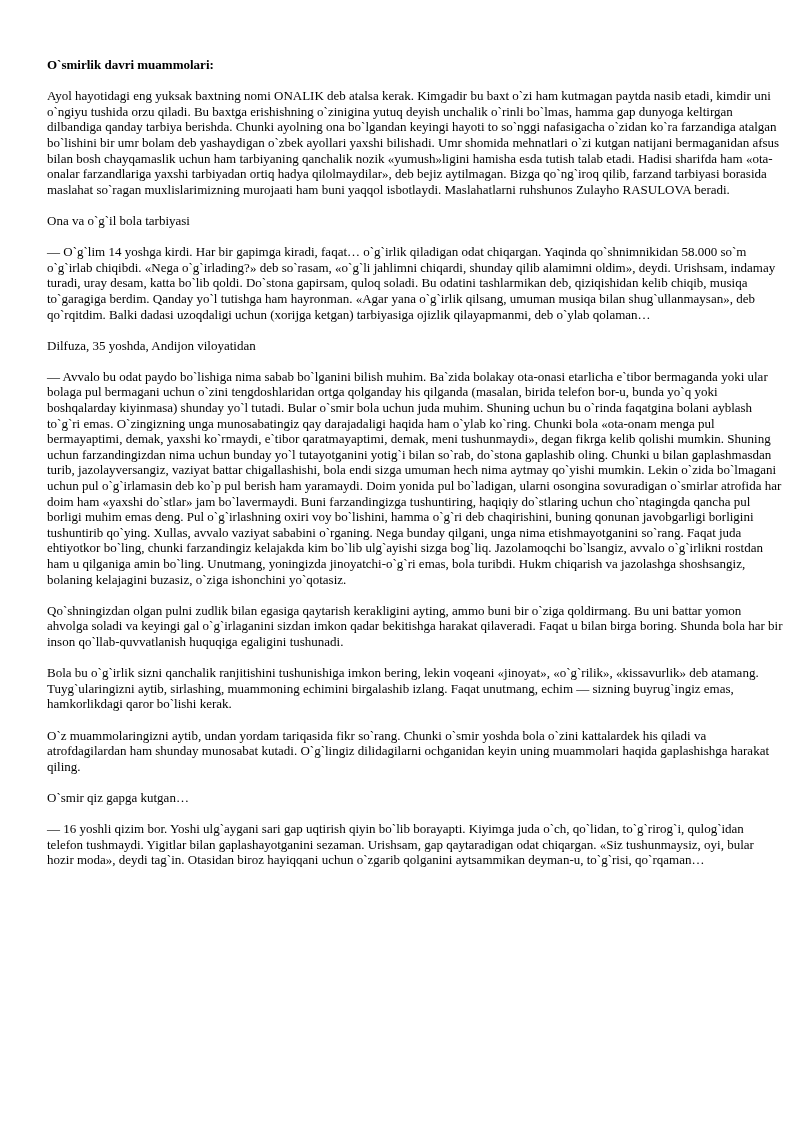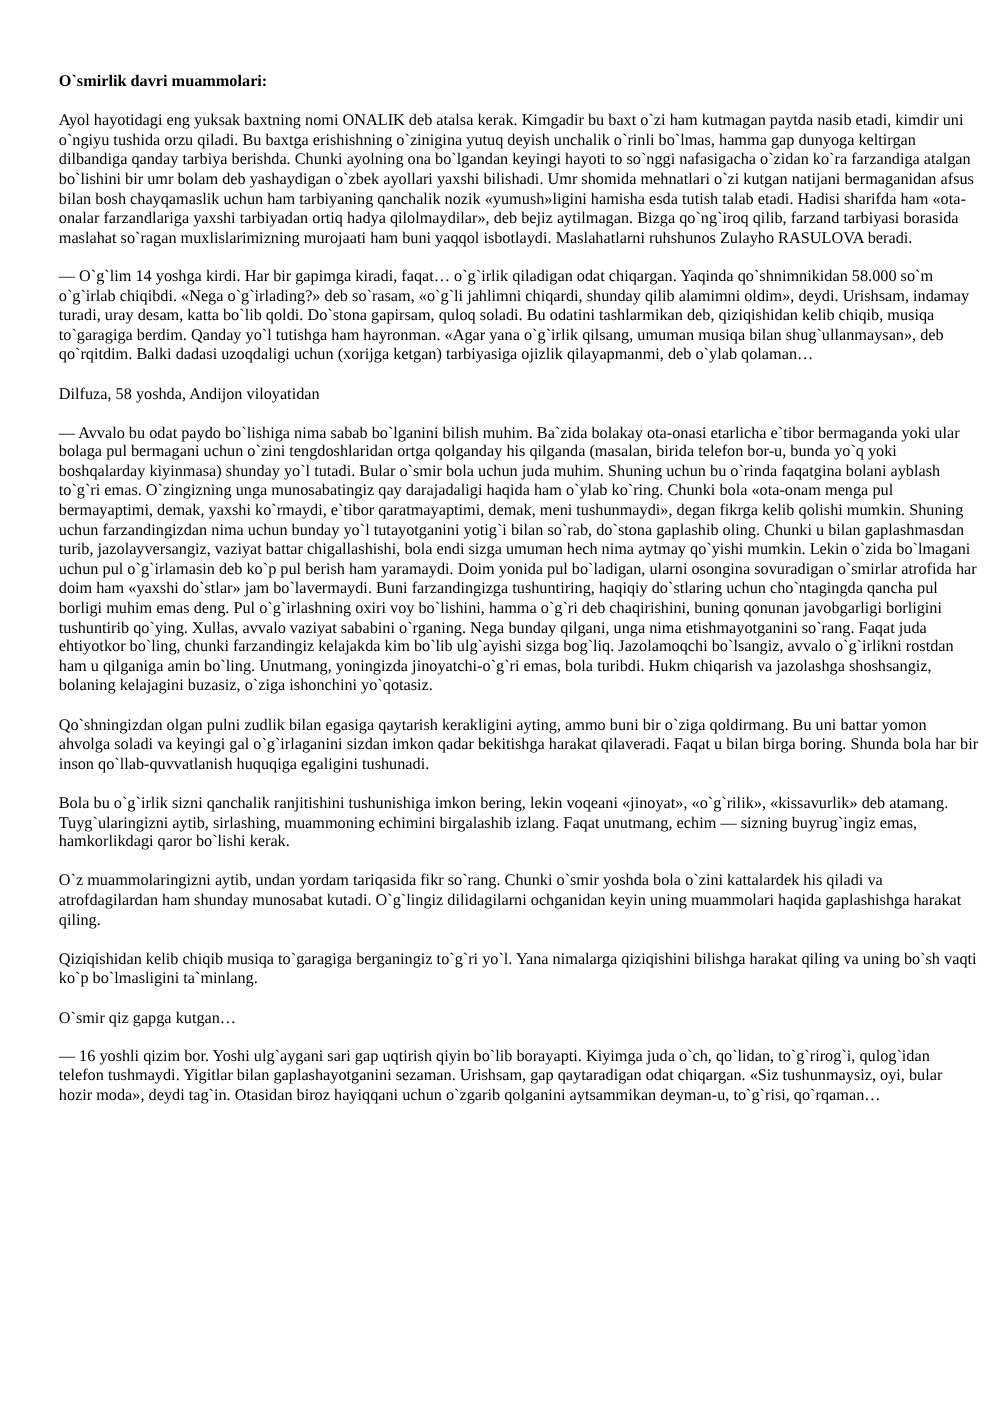--- a/index.html
+++ b/index.html
@@ -30,22 +30,22 @@
   .title {
     font-weight: bold;
   }
 </style>
 </head>
 <body>
 
 <div class="page">
   <p class="title">O`smirlik davri muammolari:</p>
   <p>Ayol hayotidagi eng yuksak baxtning nomi ONALIK deb atalsa kerak. Kimgadir bu baxt o`zi ham kutmagan paytda nasib etadi, kimdir uni o`ngiyu tushida orzu qiladi. Bu baxtga erishishning o`zinigina yutuq deyish unchalik o`rinli bo`lmas, hamma gap dunyoga keltirgan dilbandiga qanday tarbiya berishda. Chunki ayolning ona bo`lgandan keyingi hayoti to so`nggi nafasigacha o`zidan ko`ra farzandiga atalgan bo`lishini bir umr bolam deb yashaydigan o`zbek ayollari yaxshi bilishadi. Umr shomida mehnatlari o`zi kutgan natijani bermaganidan afsus bilan bosh chayqamaslik uchun ham tarbiyaning qanchalik nozik «yumush»ligini hamisha esda tutish talab etadi. Hadisi sharifda ham «ota-onalar farzandlariga yaxshi tarbiyadan ortiq hadya qilolmaydilar», deb bejiz aytilmagan. Bizga qo`ng`iroq qilib, farzand tarbiyasi borasida maslahat so`ragan muxlislarimizning murojaati ham buni yaqqol isbotlaydi. Maslahatlarni ruhshunos Zulayho RASULOVA beradi.</p>
+  <p>Ona va o`g`il bola tarbiyasi</p>
   <p>— O`g`lim 14 yoshga kirdi. Har bir gapimga kiradi, faqat… o`g`irlik qiladigan odat chiqargan. Yaqinda qo`shnimnikidan 58.000 so`m o`g`irlab chiqibdi. «Nega o`g`irlading?» deb so`rasam, «o`g`li jahlimni chiqardi, shunday qilib alamimni oldim», deydi. Urishsam, indamay turadi, uray desam, katta bo`lib qoldi. Do`stona gapirsam, quloq soladi. Bu odatini tashlarmikan deb, qiziqishidan kelib chiqib, musiqa to`garagiga berdim. Qanday yo`l tutishga ham hayronman. «Agar yana o`g`irlik qilsang, umuman musiqa bilan shug`ullanmaysan», deb qo`rqitdim. Balki dadasi uzoqdaligi uchun (xorijga ketgan) tarbiyasiga ojizlik qilayapmanmi, deb o`ylab qolaman…</p>
-  <p>Dilfuza, 58 yoshda, Andijon viloyatidan</p>
+  <p>Dilfuza, 35 yoshda, Andijon viloyatidan</p>
   <p>— Avvalo bu odat paydo bo`lishiga nima sabab bo`lganini bilish muhim. Ba`zida bolakay ota-onasi etarlicha e`tibor bermaganda yoki ular bolaga pul bermagani uchun o`zini tengdoshlaridan ortga qolganday his qilganda (masalan, birida telefon bor-u, bunda yo`q yoki boshqalarday kiyinmasa) shunday yo`l tutadi. Bular o`smir bola uchun juda muhim. Shuning uchun bu o`rinda faqatgina bolani ayblash to`g`ri emas. O`zingizning unga munosabatingiz qay darajadaligi haqida ham o`ylab ko`ring. Chunki bola «ota-onam menga pul bermayaptimi, demak, yaxshi ko`rmaydi, e`tibor qaratmayaptimi, demak, meni tushunmaydi», degan fikrga kelib qolishi mumkin. Shuning uchun farzandingizdan nima uchun bunday yo`l tutayotganini yotig`i bilan so`rab, do`stona gaplashib oling. Chunki u bilan gaplashmasdan turib, jazolayversangiz, vaziyat battar chigallashishi, bola endi sizga umuman hech nima aytmay qo`yishi mumkin. Lekin o`zida bo`lmagani uchun pul o`g`irlamasin deb ko`p pul berish ham yaramaydi. Doim yonida pul bo`ladigan, ularni osongina sovuradigan o`smirlar atrofida har doim ham «yaxshi do`stlar» jam bo`lavermaydi. Buni farzandingizga tushuntiring, haqiqiy do`stlaring uchun cho`ntagingda qancha pul borligi muhim emas deng. Pul o`g`irlashning oxiri voy bo`lishini, hamma o`g`ri deb chaqirishini, buning qonunan javobgarligi borligini tushuntirib qo`ying. Xullas, avvalo vaziyat sababini o`rganing. Nega bunday qilgani, unga nima etishmayotganini so`rang. Faqat juda ehtiyotkor bo`ling, chunki farzandingiz kelajakda kim bo`lib ulg`ayishi sizga bog`liq. Jazolamoqchi bo`lsangiz, avvalo o`g`irlikni rostdan ham u qilganiga amin bo`ling. Unutmang, yoningizda jinoyatchi-o`g`ri emas, bola turibdi. Hukm chiqarish va jazolashga shoshsangiz, bolaning kelajagini buzasiz, o`ziga ishonchini yo`qotasiz.</p>
   <p>Qo`shningizdan olgan pulni zudlik bilan egasiga qaytarish kerakligini ayting, ammo buni bir o`ziga qoldirmang. Bu uni battar yomon ahvolga soladi va keyingi gal o`g`irlaganini sizdan imkon qadar bekitishga harakat qilaveradi. Faqat u bilan birga boring. Shunda bola har bir inson qo`llab-quvvatlanish huquqiga egaligini tushunadi.</p>
   <p>Bola bu o`g`irlik sizni qanchalik ranjitishini tushunishiga imkon bering, lekin voqeani «jinoyat», «o`g`rilik», «kissavurlik» deb atamang. Tuyg`ularingizni aytib, sirlashing, muammoning echimini birgalashib izlang. Faqat unutmang, echim — sizning buyrug`ingiz emas, hamkorlikdagi qaror bo`lishi kerak.</p>
   <p>O`z muammolaringizni aytib, undan yordam tariqasida fikr so`rang. Chunki o`smir yoshda bola o`zini kattalardek his qiladi va atrofdagilardan ham shunday munosabat kutadi. O`g`lingiz dilidagilarni ochganidan keyin uning muammolari haqida gaplashishga harakat qiling.</p>
-  <p>Qiziqishidan kelib chiqib musiqa to`garagiga berganingiz to`g`ri yo`l. Yana nimalarga qiziqishini bilishga harakat qiling va uning bo`sh vaqti ko`p bo`lmasligini ta`minlang.</p>
   <p>O`smir qiz gapga kutgan…</p>
   <p>— 16 yoshli qizim bor. Yoshi ulg`aygani sari gap uqtirish qiyin bo`lib borayapti. Kiyimga juda o`ch, qo`lidan, to`g`rirog`i, qulog`idan telefon tushmaydi. Yigitlar bilan gaplashayotganini sezaman. Urishsam, gap qaytaradigan odat chiqargan. «Siz tushunmaysiz, oyi, bular hozir moda», deydi tag`in. Otasidan biroz hayiqqani uchun o`zgarib qolganini aytsammikan deyman-u, to`g`risi, qo`rqaman…</p>
 </div>
 
 </body></html>

